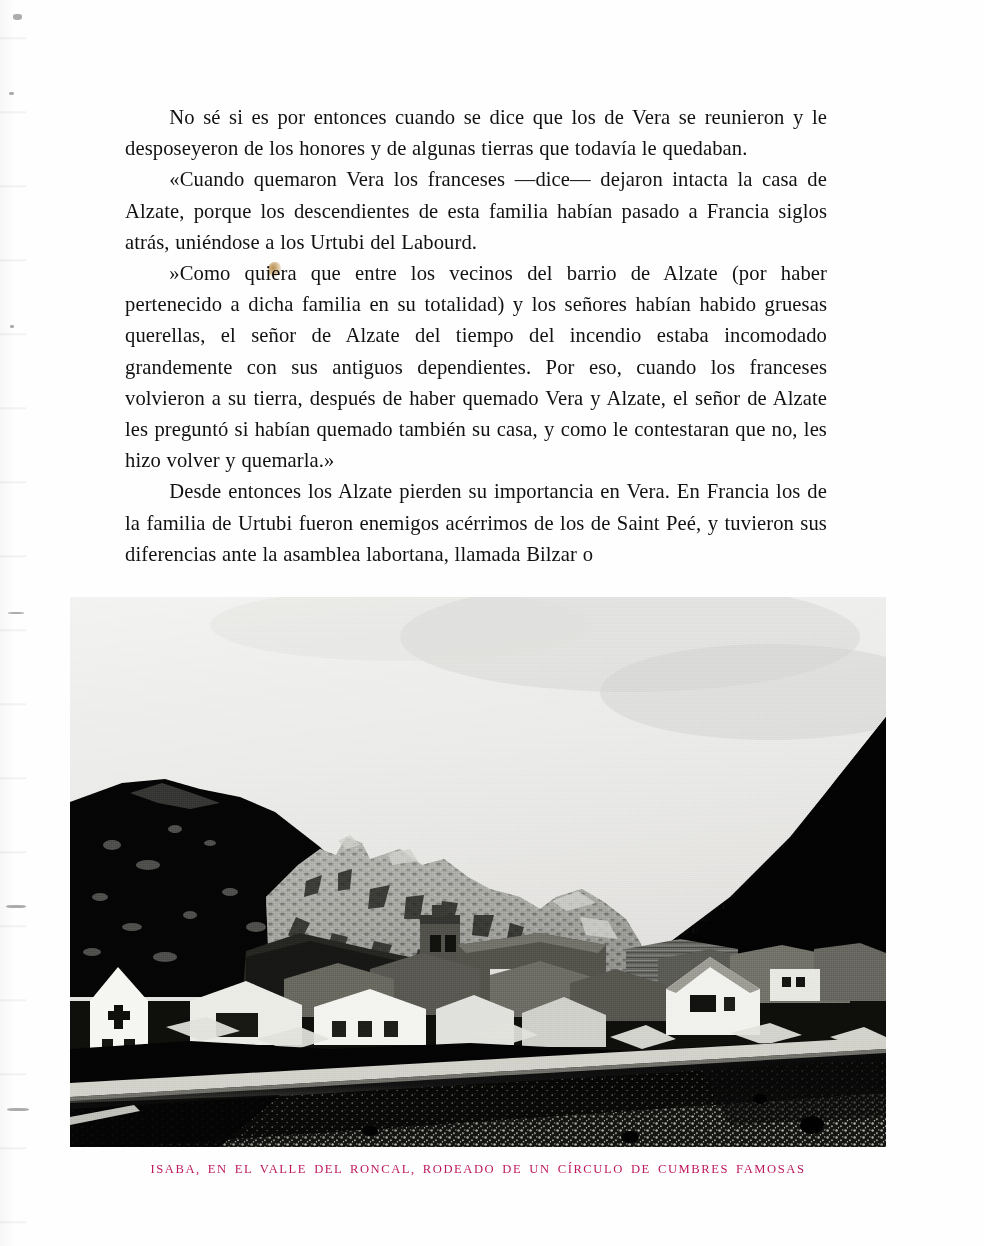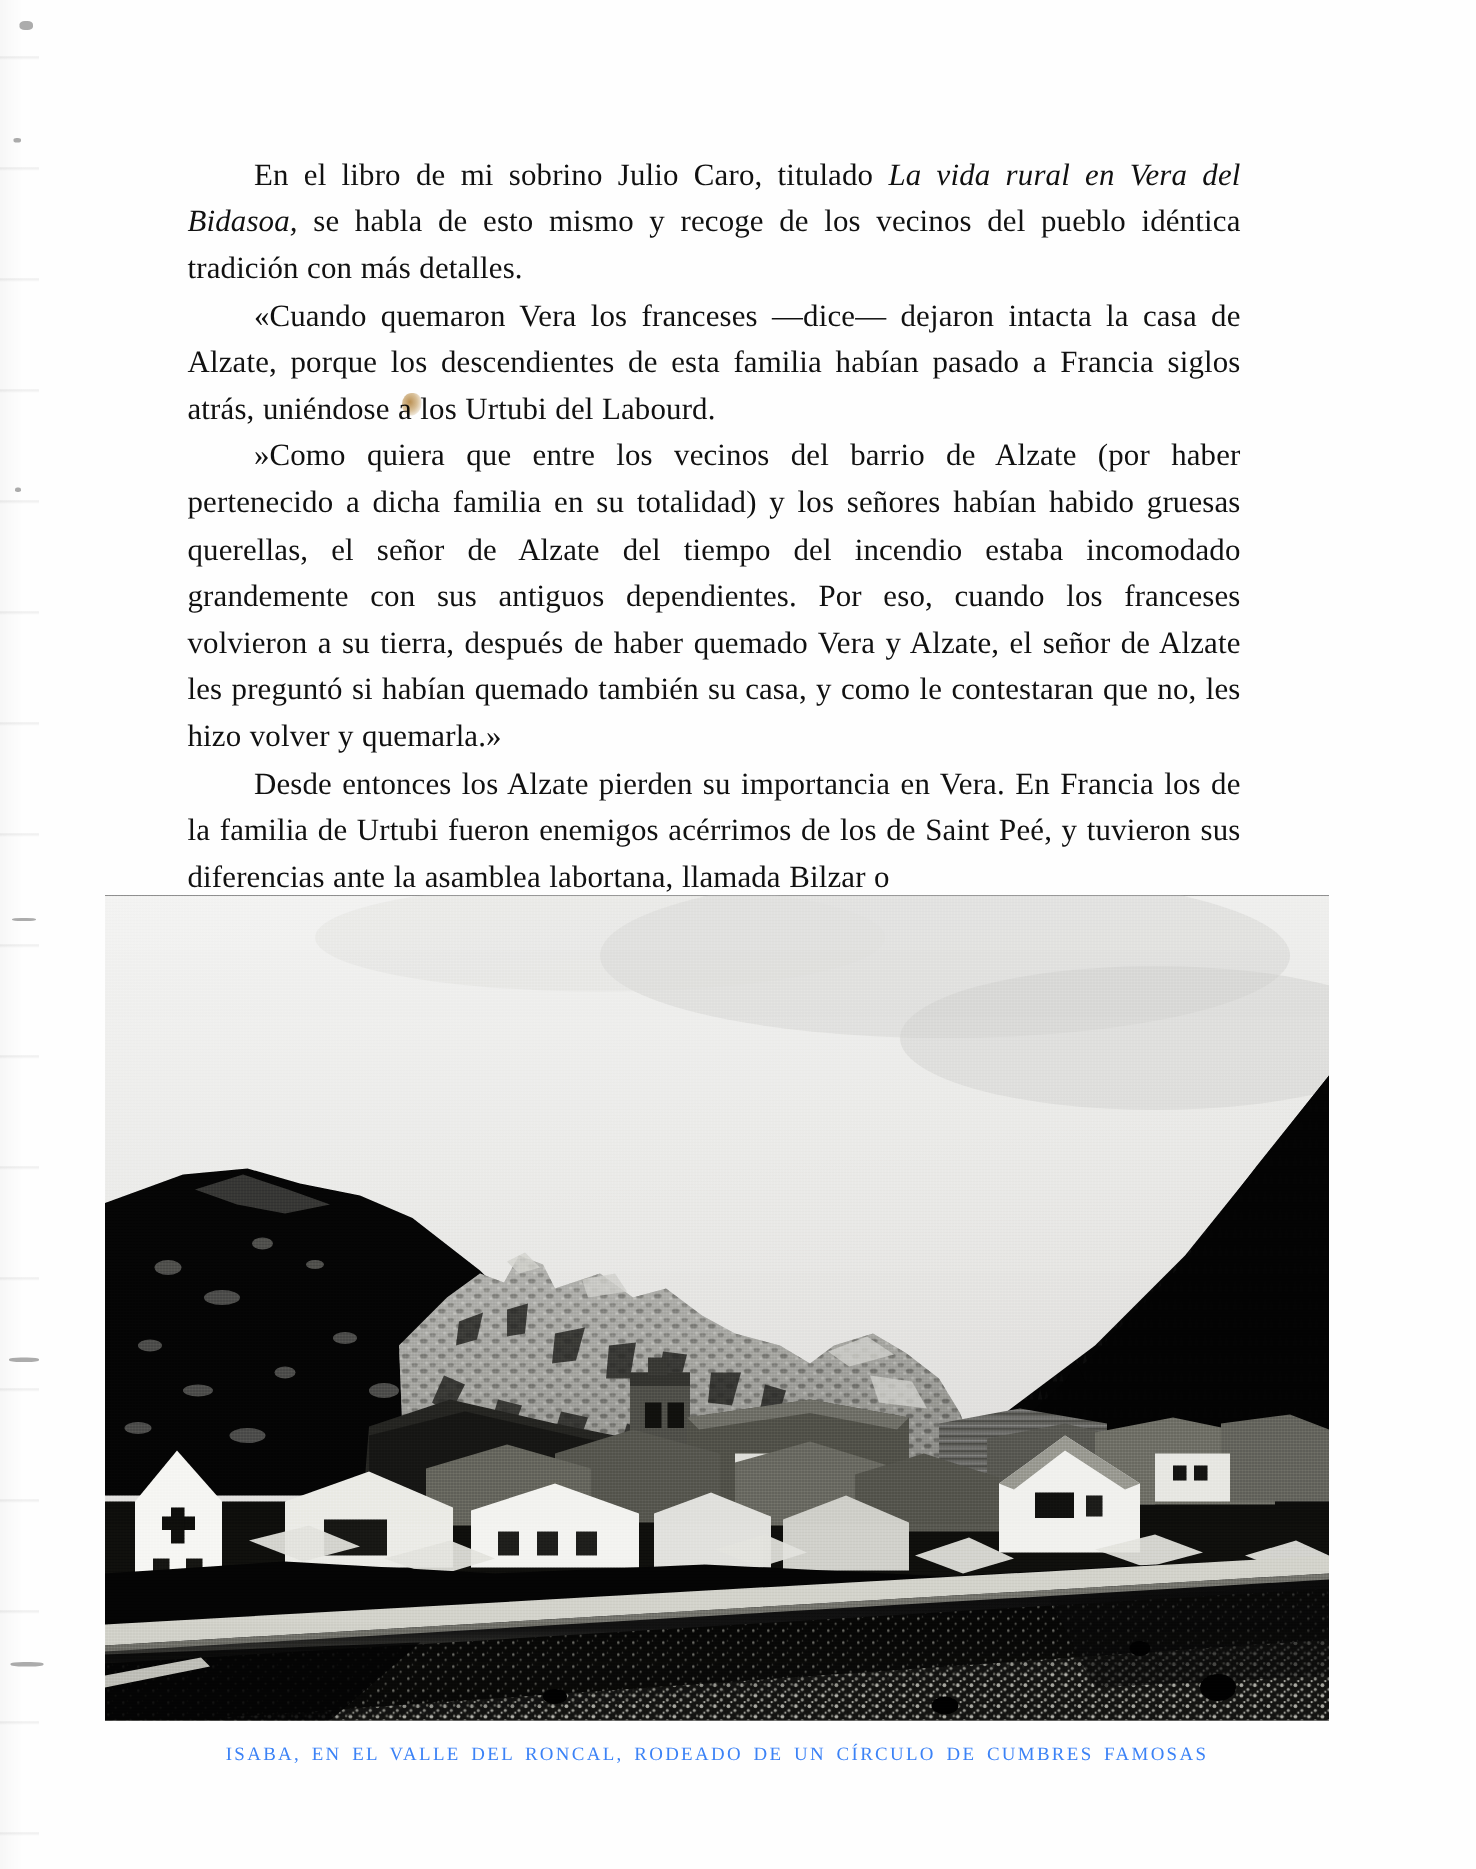--- a/index.html
+++ b/index.html
@@ -114,21 +114,21 @@
   
   .caption {
     position: absolute;
     left: 70px;
     top: 1162px;
     width: 816px;
     text-align: center;
     font-size: 12.6px;
     letter-spacing: 1.55px;
     word-spacing: 2.4px;
-    color: #3b82f6;
+    color: #be185d;
     font-family: "Liberation Serif", "DejaVu Serif", serif;
   }
 
   
   .watermark {
     position: absolute;
     right: 14px;
     bottom: 10px;
     font-family: "DejaVu Sans", sans-serif;
     font-weight: bold;
@@ -151,21 +151,21 @@
 
   <div class="scan-edge"></div>
   <div class="speck" style="left:13px;top:14px;width:9px;height:6px;"></div>
   <div class="speck" style="left:9px;top:92px;width:5px;height:3px;"></div>
   <div class="speck" style="left:10px;top:325px;width:4px;height:3px;"></div>
   <div class="speck" style="left:8px;top:612px;width:16px;height:2px;"></div>
   <div class="speck" style="left:6px;top:905px;width:20px;height:3px;"></div>
   <div class="speck" style="left:7px;top:1108px;width:22px;height:3px;"></div>
 
   <div class="textblock">
-    <p class="para"><span>En el libro de mi sobrino Julio Caro, titulado </span><i>La vida rural en Vera del Bidasoa,</i><span> se habla de esto mismo y recoge de los vecinos del pueblo idéntica tradición con más detalles.</span></p>
+    <p class="para"><span>No sé si es por entonces cuando se dice que los de Vera se reunieron y le desposeyeron de los honores y de algunas tierras que todavía le quedaban.</span></p>
     <p class="para"><span>«Cuando quemaron Vera los franceses —dice— dejaron intacta la casa de Alzate, porque los descendientes de esta familia habían pasado a Francia siglos atrás, uniéndose a los Urtubi del Labourd.</span></p>
     <p class="para"><span>»Como quiera que entre los vecinos del barrio de Alzate (por haber pertenecido a dicha familia en su totalidad) y los señores habían habido gruesas querellas, el señor de Alzate del tiempo del incendio estaba incomodado grandemente con sus antiguos dependientes. Por eso, cuando los franceses volvieron a su tierra, después de haber quemado Vera y Alzate, el señor de Alzate les preguntó si habían quemado también su casa, y como le contestaran que no, les hizo volver y quemarla.»</span></p>
     <p class="para"><span>Desde entonces los Alzate pierden su importancia en Vera. En Francia los de la familia de Urtubi fueron enemigos acérrimos de los de Saint Peé, y tuvieron sus diferencias ante la asamblea labortana, llamada Bilzar o</span></p>
   </div>
 
   <div class="foxing"></div>
 
   <div class="photo" role="img">
     <svg viewBox="0 0 816 550" preserveAspectRatio="none">
       <defs>

